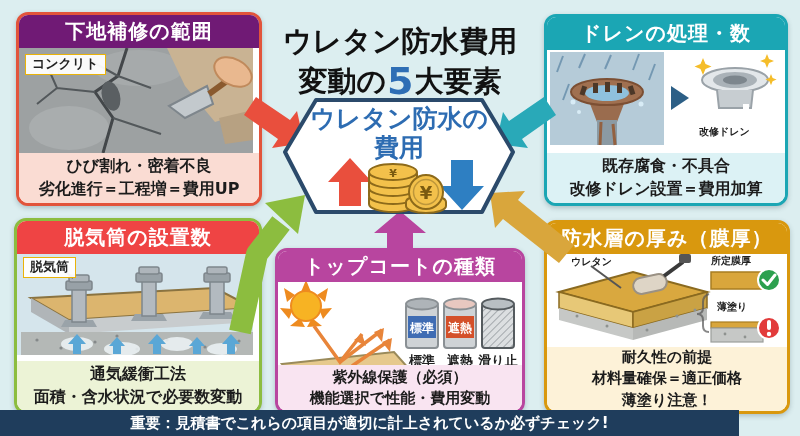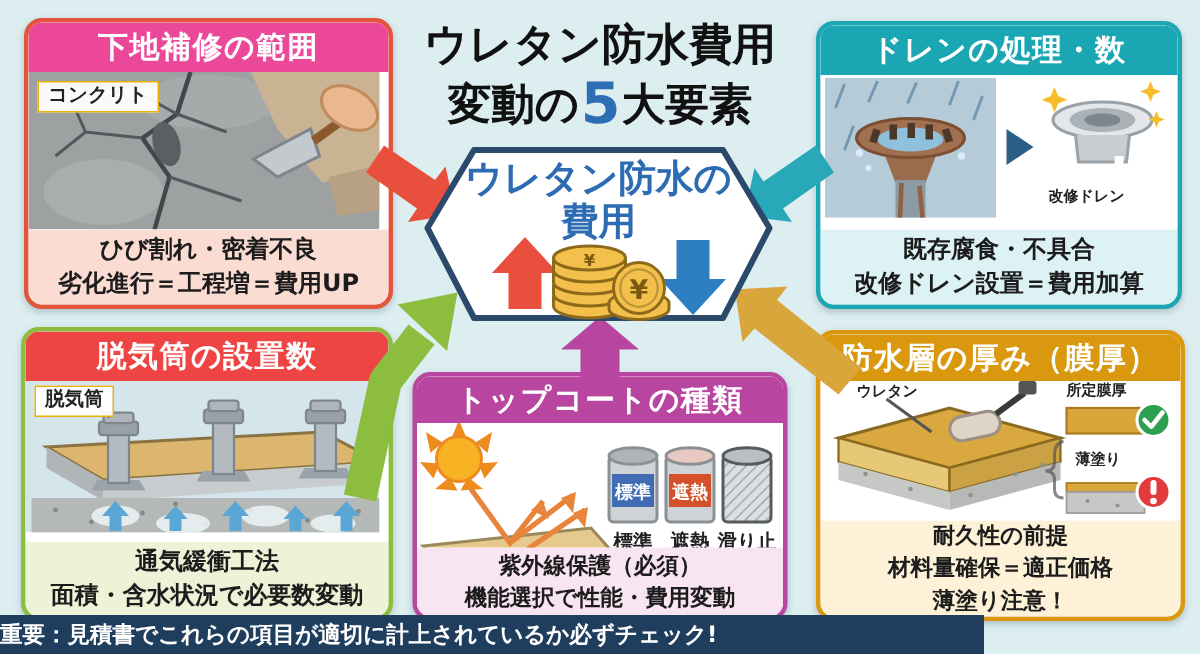--- a/index.html
+++ b/index.html
@@ -13,48 +13,48 @@
   .fbox{position:absolute;border-radius:12px;box-shadow:0 2px 5px rgba(30,60,70,.25);
         display:flex;flex-direction:column;overflow:hidden;background:#fff;}
   .fbox .hdr{color:#fff;font-weight:bold;font-size:20px;text-align:center;
              display:flex;align-items:center;justify-content:center;letter-spacing:1px;flex:0 0 auto;}
   .fbox .img{position:relative;flex:1 1 auto;overflow:hidden;background:#fff;}
   .fbox .txt{flex:0 0 auto;text-align:center;font-weight:bold;color:#1c1c1c;
              display:flex;flex-direction:column;justify-content:center;}
   .fbox .txt div{line-height:1.42;}
   
   #box-repair   {left:16px; top:12px;  width:240px;height:188px;border:3px solid #e2543b;}
-  #box-repair .hdr{background:#ec4899;height:33px;}
+  #box-repair .hdr{background:#701a75;height:33px;}
   #box-repair .txt{background:#fadcd3;height:50px;font-size:16px;}
   #box-drain    {left:544px;top:14px;  width:238px;height:186px;border:3px solid #1ba6b4;}
   #box-drain .hdr{background:#1ba6b4;height:33px;}
   #box-drain .txt{background:#dcf2f5;height:50px;font-size:16px;}
   #box-vent     {left:14px; top:218px; width:242px;height:190px;border:3px solid #8cbd3f;}
   #box-vent .hdr{background:#ef4444;height:33px;}
   #box-vent .txt{background:#ecf3d6;height:50px;font-size:16px;}
   #box-topcoat  {left:275px;top:248px; width:244px;height:160px;border:3px solid #b8459f;}
   #box-topcoat .hdr{background:#b8459f;height:31px;}
   #box-topcoat .txt{background:#f9e4f1;height:46px;font-size:15px;}
   #box-thick    {left:544px;top:220px; width:240px;height:188px;border:3px solid #d9980e;}
   #box-thick .hdr{background:#d9980e;height:31px;}
   #box-thick .txt{background:#fdf2d8;height:64px;font-size:15px;}
   
-  #main-title{position:absolute;left:250px;top:12px;width:300px;text-align:center;
+  #main-title{position:absolute;left:250px;top:24px;width:300px;text-align:center;
               font-weight:bold;color:#111;line-height:1.2;}
   #main-title .t1{font-size:29px;}
   #main-title .t2{font-size:29px;}
   #main-title .num5{font-size:38px;color:#2e6eb5;vertical-align:-3px;padding:0 1px;}
   
   #hex-label{position:absolute;left:298px;top:104px;width:202px;text-align:center;
              font-weight:bold;color:#2d6cb2;font-size:25px;line-height:29px;}
   
   #overlay{position:absolute;left:0;top:0;pointer-events:none;}
   
-  #footer-bar{position:absolute;left:0;top:410px;width:656px;height:26px;background:#1f3d5c;
-              color:#fff;font-weight:bold;font-size:15px;display:flex;align-items:center;}
+  #footer-bar{position:absolute;left:0;top:410px;width:739px;height:26px;background:#1f3d5c;
+              color:#fff;font-weight:bold;font-size:15px;display:flex;align-items:center;justify-content:center;}
   
   .chip{position:absolute;background:rgba(255,255,255,.95);border:1px solid #eab308;
         font-size:13px;font-weight:bold;color:#222;padding:1px 6px;line-height:1.3;}
   .plainlab{position:absolute;font-size:10px;font-weight:bold;color:#222;line-height:1.1;}
   .can-label{position:absolute;font-size:13px;font-weight:bold;color:#222;top:101px;text-align:center;}
 </style>
 </head>
 <body>
 
 <div id="canvas">

